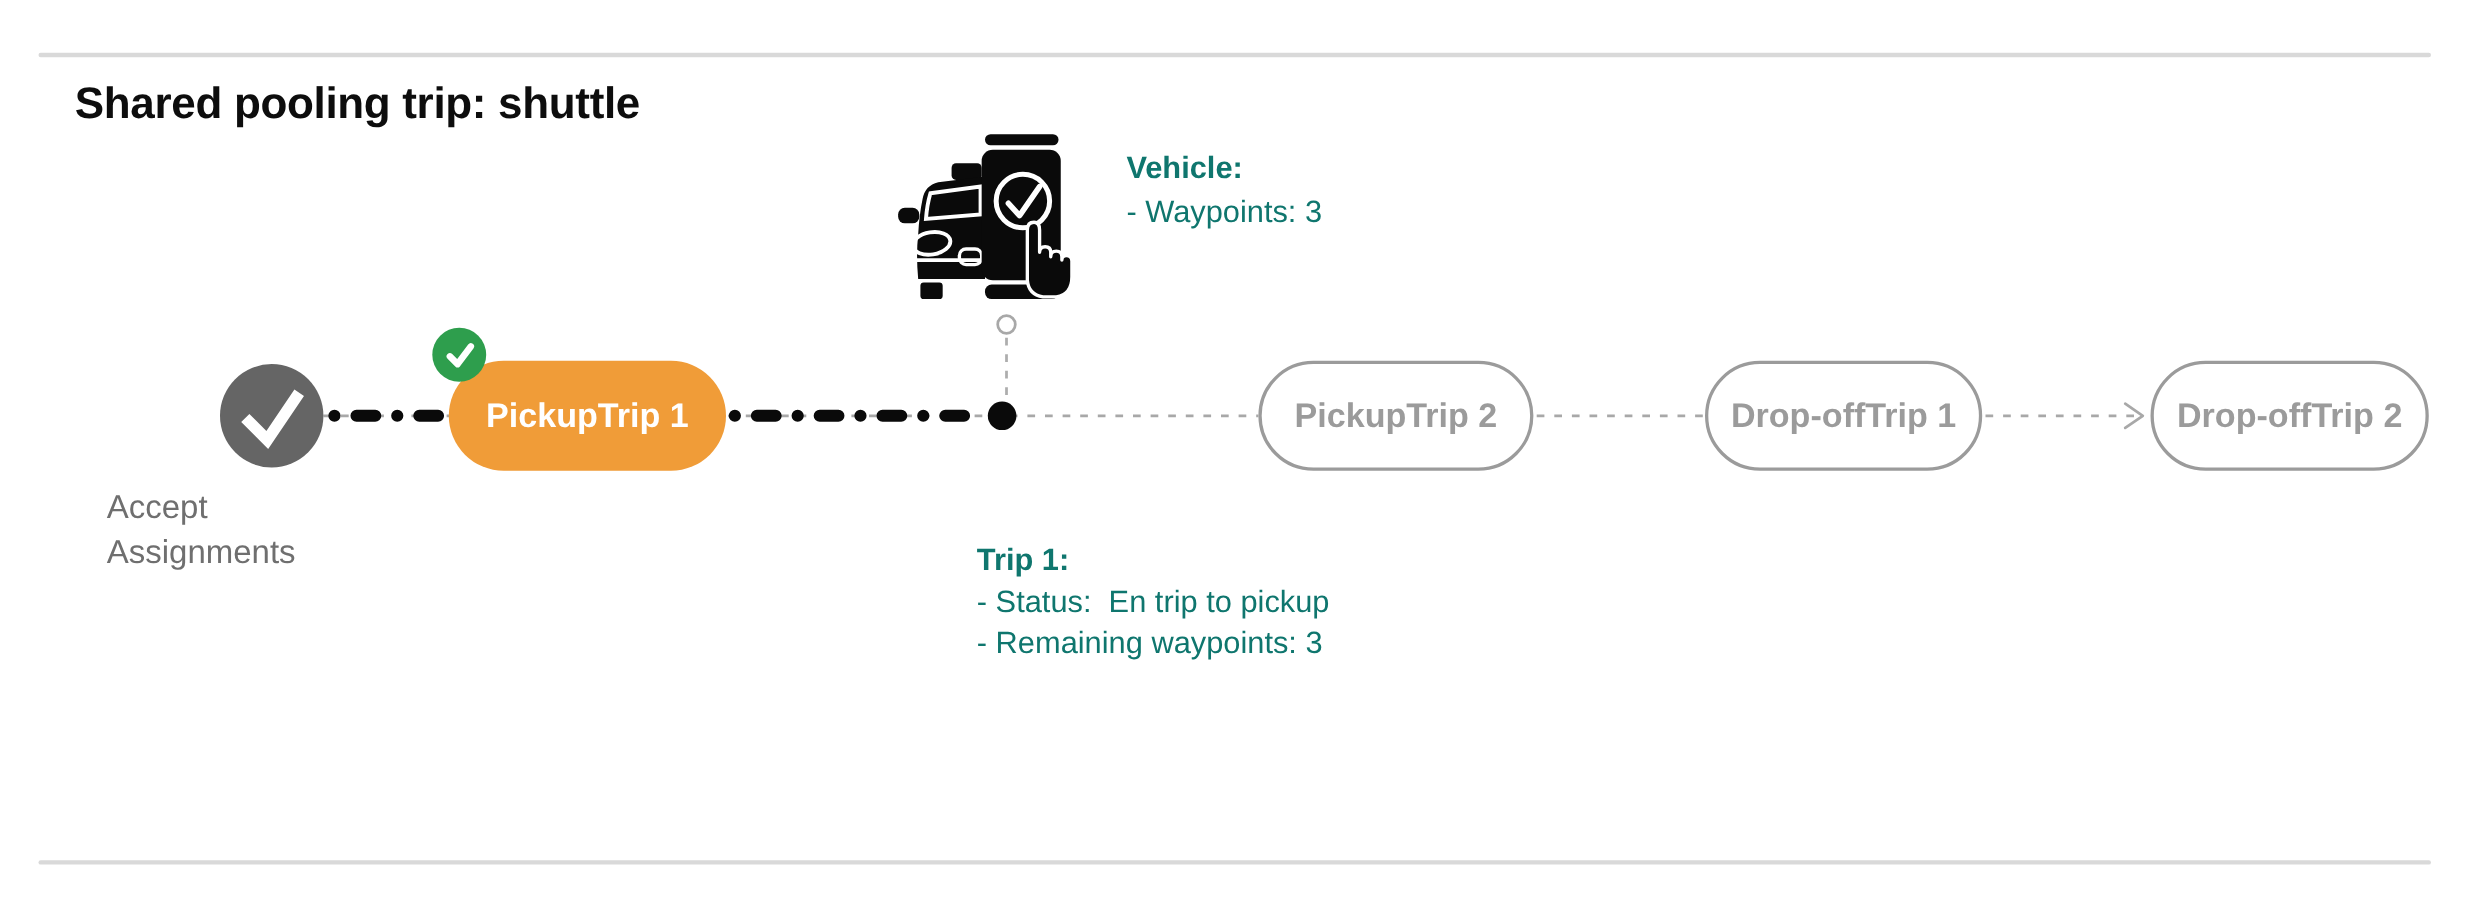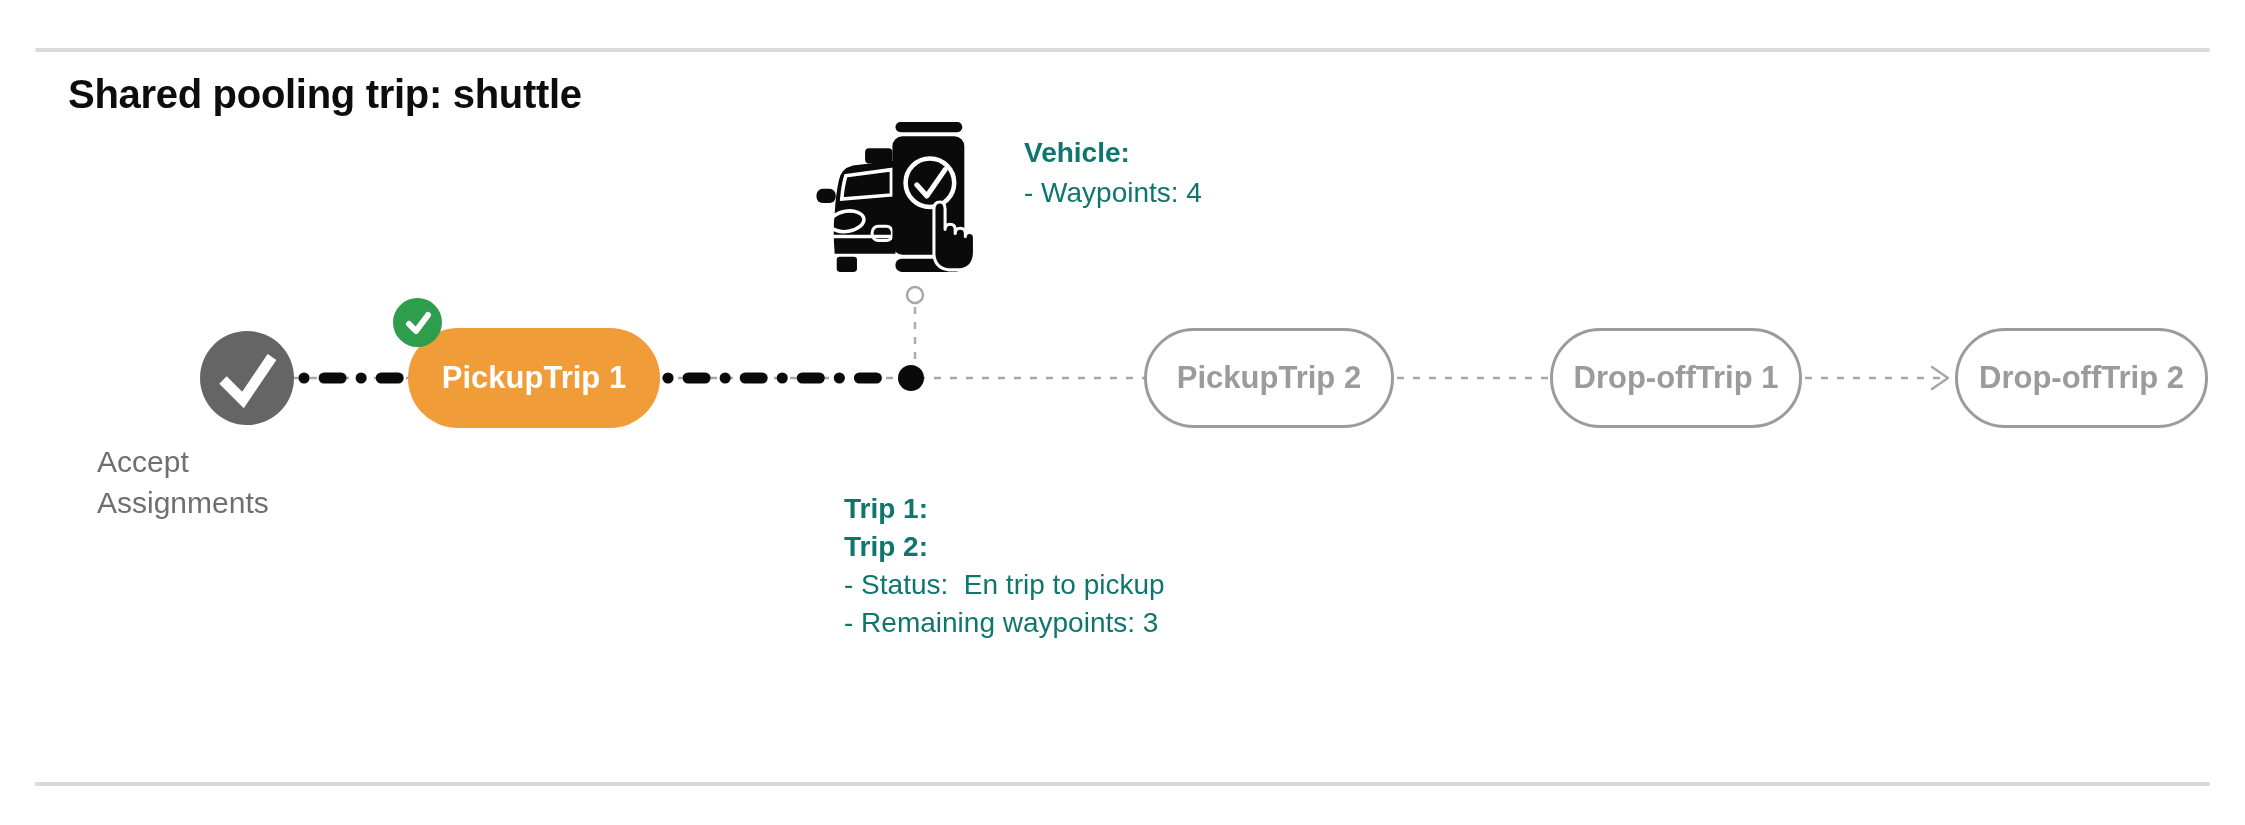--- a/index.html
+++ b/index.html
@@ -16,21 +16,21 @@
   .pill.active{background:#F09C38;color:#fff;}
   .pill.pending{background:#fff;border:3px solid #9B9B9B;color:#9B9B9B;}
   .badge{position:absolute;left:393px;top:298px;width:49px;height:49px;border-radius:50%;
          background:#2E9E4D;display:flex;align-items:center;justify-content:center;}
   .accept-label{position:absolute;left:97px;top:441px;width:300px;
                 font-size:30px;line-height:41px;color:#6F6F6F;}
   .accept-label span{display:block;}
   .info{position:absolute;color:#0f766e;font-size:28px;line-height:40px;}
   .info .head{font-weight:700;}
   .vehicle-info{left:1024px;top:133px;}
-  .trip-status{left:844px;top:490px;line-height:38px;}
+  .trip-status{left:888px;top:490px;line-height:38px;}
   .trip-status div{white-space:pre;}
   .vehicle-icon{position:absolute;left:812px;top:120px;}
 </style>
 </head>
 <body>
 
 <div class="canvas">
 
   <div class="rule top"></div>
 
@@ -101,25 +101,24 @@
     <span>Trip 2</span>
   </div>
 
   <div class="accept-label">
     <span>Accept</span>
     <span>Assignments</span>
   </div>
 
   <div class="info vehicle-info">
     <div class="head">Vehicle:</div>
-    <div>- Waypoints: 4</div>
+    <div>- Waypoints: 3</div>
   </div>
 
   <div class="info trip-status">
     <div class="head">Trip 1:</div>
-    <div class="head">Trip 2:</div>
     <div>- Status:  En trip to pickup</div>
     <div>- Remaining waypoints: 3</div>
   </div>
 
   <div class="rule bottom"></div>
 
 </div>
 
 </body></html>

